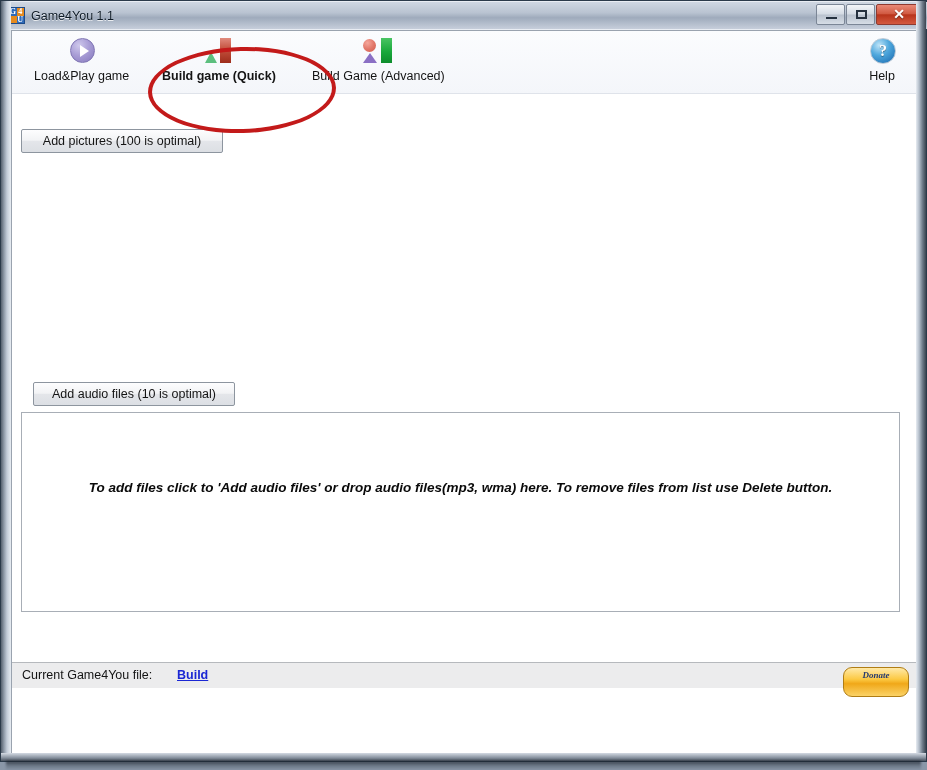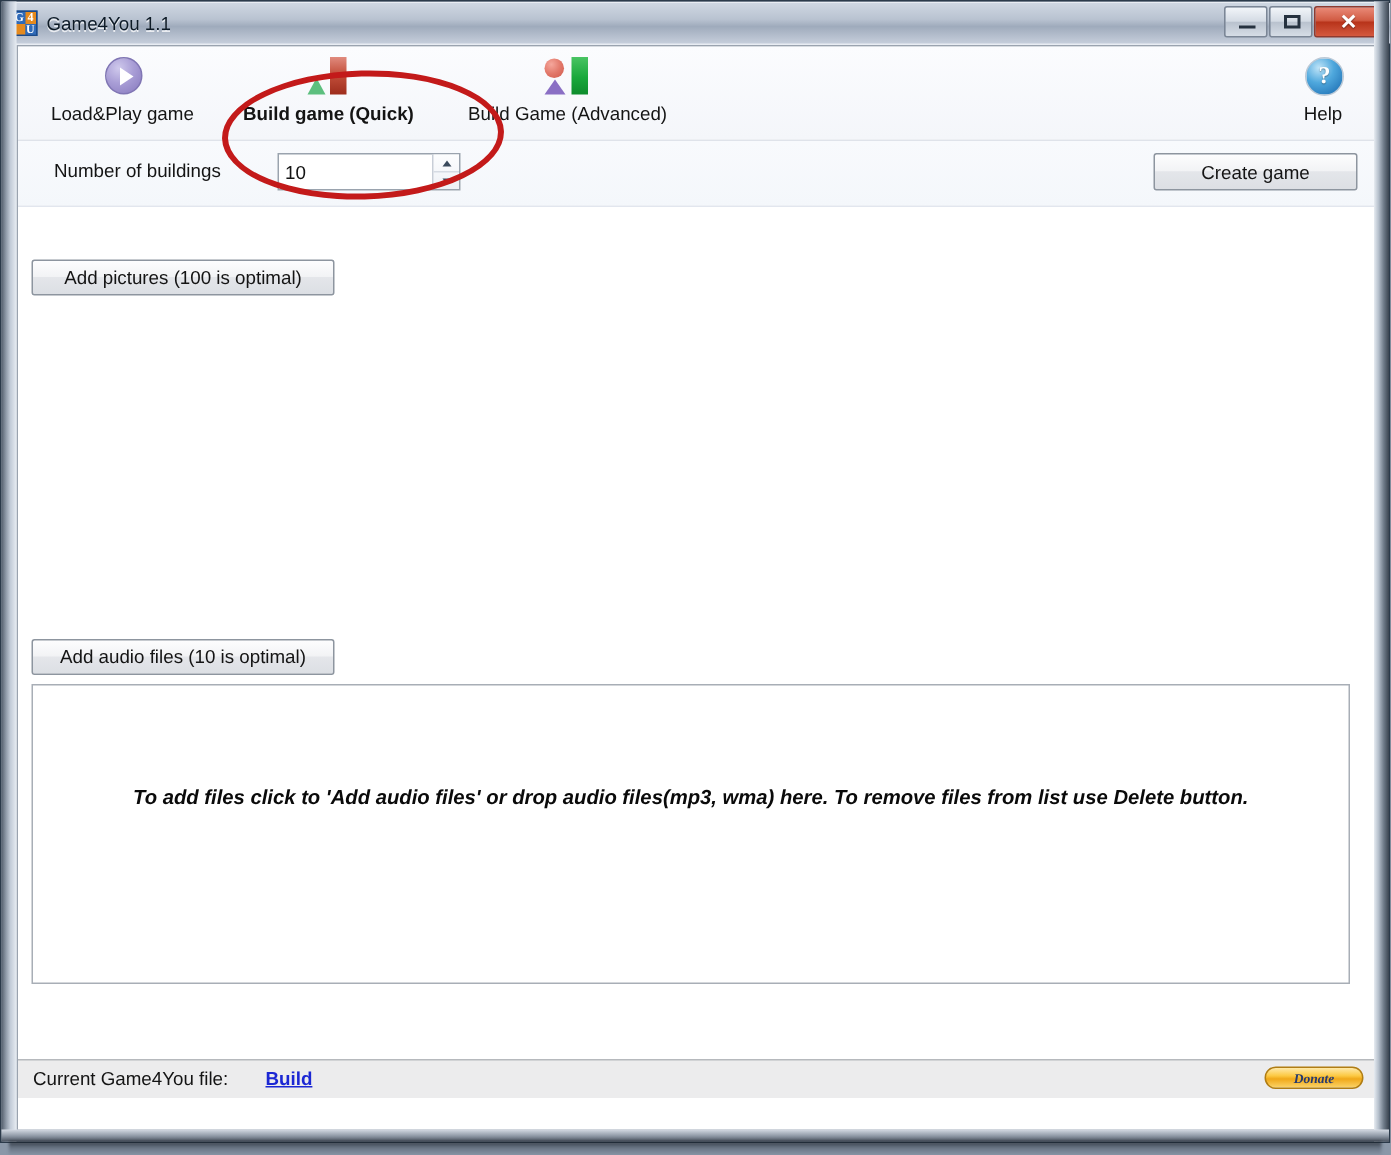--- a/index.html
+++ b/index.html
@@ -399,21 +399,21 @@
     position: relative;
     background: #ffffff;
     height: 594px;
   }
   .btn-add {
     position: absolute;
     width: 202px;
     height: 24px;
   }
   .btn-add.pics { left: 9px; top: 35px; }
-  .btn-add.audio { left: 9px; top: 288px; }
+  .btn-add.audio { left: 21px; top: 288px; }
 
   .dropzone {
     position: absolute;
     border: 1px solid #a8aeb6;
     background: #ffffff;
     box-sizing: border-box;
     overflow: hidden;
   }
   .dropzone.pics { left: 9px; top: 65px; width: 879px; height: 245px; }
   .dropzone.audio { left: 9px; top: 318px; width: 879px; height: 200px; }
@@ -457,21 +457,21 @@
     color: #1b27d4;
     text-decoration: underline;
     font-weight: bold;
     cursor: pointer;
   }
   .donate {
     position: absolute;
     right: 8px;
     top: 4px;
     width: 66px;
-    height: 15px;
+    height: 30px;
     border-radius: 9px;
     border: 1px solid #b07d14;
     background: linear-gradient(180deg, #ffe9a8 0%, #fcc943 40%, #f0a819 56%, #fbd367 100%);
     box-sizing: border-box;
   }
   .donate span {
     display: block;
     text-align: center;
     font-size: 9px;
     line-height: 15px;
@@ -543,33 +543,20 @@
             <div class="ico-help">
                 <span>?</span>
               </div>
           </div>
           <div class="tool-label">Help</div>
         </div>
 
         <div class="annot-ellipse"></div>
       </div>
 
-      <div class="settings-row">
-        <div class="setting-label">Number of buildings</div>
-
-        <div class="spinner">
-          <input type="text" value="10" style="">
-          <div class="spin-btns">
-            <div class="spin-up"></div>
-            <div class="spin-dn"></div>
-          </div>
-        </div>
-
-        <button class="btn btn-create">Create game</button>
-      </div>
 
       <div class="panel">
 
         <button class="btn btn-add pics">Add pictures (100 is optimal)</button>
 
 
         <button class="btn btn-add audio">Add audio files (10 is optimal)</button>
 
         <div class="dropzone audio">
           <div class="dz-text">To add files click to 'Add audio files' or drop audio files(mp3, wma) here. To remove files from list use Delete button.</div>

